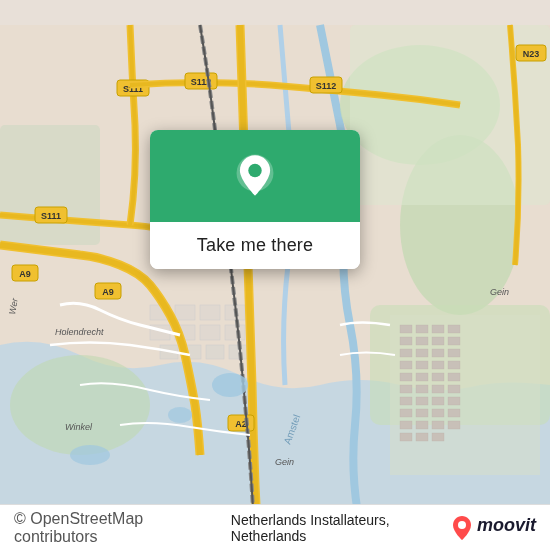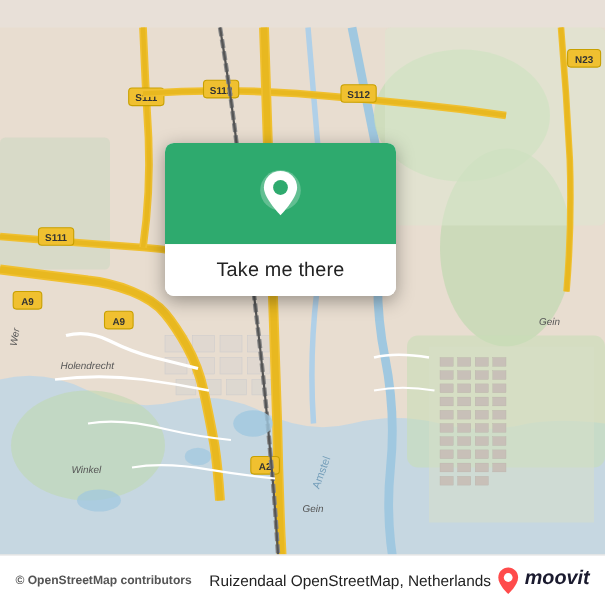--- a/index.html
+++ b/index.html
@@ -88,23 +88,22 @@
 
     .bottom-bar-left {
       display: flex;
       align-items: center;
       gap: 6px;
       font-size: 12px;
       color: #555;
     }
 
     .osm-logo {
-      font-size: 11px;
+      font-size: 16px;
       color: #555;
-      font-weight: bold;
     }
 
     .business-name {
       font-size: 14px;
       color: #222;
       font-weight: 500;
     }
 
     .moovit-logo {
       display: flex;
@@ -270,21 +269,21 @@
         <circle cx="26" cy="22" r="8" fill="#2eaa6e"></circle>
       </svg>
     </div>
     <div class="popup-label">Take me there</div>
 
   </div>
 
   <div class="bottom-bar">
     <div class="bottom-bar-left">
       <span class="osm-logo">© OpenStreetMap contributors</span>
-      <span style="margin-left:10px;" class="business-name">Ruizendaal OpenStreetMap, Netherlands</span>
+      <span style="margin-left:10px;" class="business-name">Netherlands Installateurs, Netherlands</span>
     </div>
     <div class="moovit-logo">
 
       <svg width="22" height="26" viewBox="0 0 22 26">
         <path d="M11 1 C6 1 2 5 2 10 C2 17 11 25 11 25 C11 25 20 17 20 10 C20 5 16 1 11 1Z" fill="#ff4b4b"></path>
         <circle cx="11" cy="10" r="4" fill="white"></circle>
       </svg>
       <span class="moovit-text">moovit</span>
     </div>
   </div>

